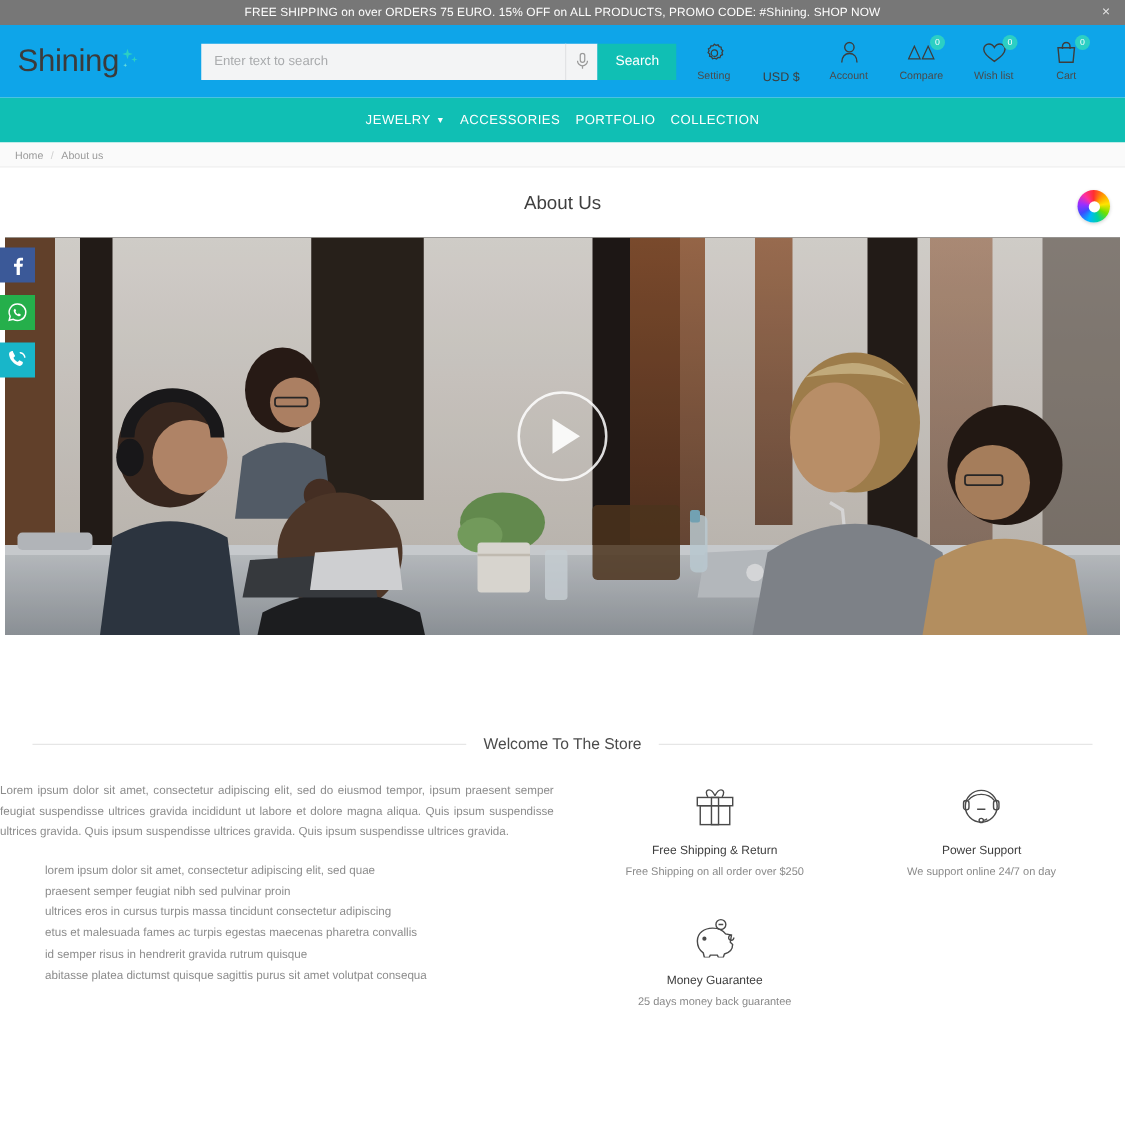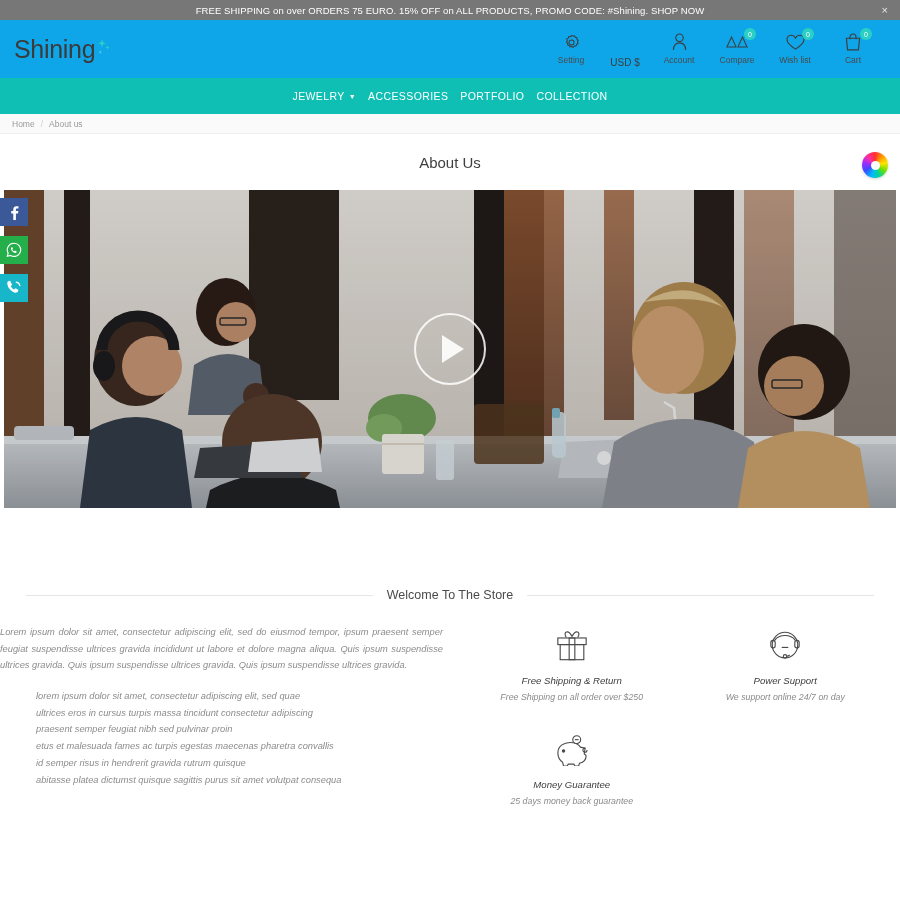--- a/index.html
+++ b/index.html
@@ -125,21 +125,21 @@
     border-top: 14px solid transparent;
     border-bottom: 14px solid transparent;
   }
 
   
   .welcome { margin-top: 80px; display:flex; align-items:center; padding: 0 26px; }
   .wline { flex:1; height:1px; background:#e6e6e6; }
   .wtext { font-size:12.5px; color:#4b4b4b; padding: 0 14px; }
 
   
-  .content { display:flex; padding: 22px 0 0 0; font-style: italic; }
+  .content { display:flex; padding: 22px 0 0 0; }
   .col-left { width: 465px; padding: 0 22px 0 0; }
   .lead {
     font-size:9.3px; line-height:1.78; color:#8c8c8c; text-align:justify;
     padding-left: 0;
   }
   .bullets { margin-top: 14px; padding-left: 36px; }
   .bullets li { list-style:none; font-size:9.3px; line-height:1.82; color:#8c8c8c; }
 
   .col-right { flex:1; display:flex; flex-wrap:wrap; padding-right: 8px; }
   .feature { width:50%; text-align:center; margin-bottom: 26px; }
@@ -160,20 +160,31 @@
   <div class="header">
     <div class="logo">
       <span>Shining</span>
       <svg class="sparkles" viewBox="0 0 16 18">
         <path d="M7 0 L8 3.2 L11.2 4.2 L8 5.2 L7 8.4 L6 5.2 L2.8 4.2 L6 3.2 Z" fill="#2ccfc4"></path>
         <path d="M12.5 6 L13.1 7.9 L15 8.5 L13.1 9.1 L12.5 11 L11.9 9.1 L10 8.5 L11.9 7.9 Z" fill="#2ccfc4"></path>
         <path d="M5.2 11.5 L5.6 12.7 L6.8 13.1 L5.6 13.5 L5.2 14.7 L4.8 13.5 L3.6 13.1 L4.8 12.7 Z" fill="#6fe0d8"></path>
       </svg>
     </div>
 
+    <div class="search-wrap">
+      <input class="search-input" type="text" placeholder="Enter text to search" style="">
+      <button class="mic-btn">
+        <svg width="10" height="14" viewBox="0 0 10 14" fill="none" stroke="#9b9b9b" stroke-width="1">
+          <rect x="3.2" y="0.6" width="3.6" height="7.2" rx="1.8"></rect>
+          <path d="M1 6.6 a4 4 0 0 0 8 0"></path>
+          <line x1="5" y1="10.6" x2="5" y2="13"></line>
+        </svg>
+      </button>
+      <button class="search-btn">Search</button>
+    </div>
 
     <div class="head-tools">
 
       <div class="tool">
         <div class="ic">
           <svg width="17" height="17" viewBox="0 0 20 20" fill="none" stroke="#3d3d3d" stroke-width="1.2">
             <path d="M10 1.6 l1.6 1.1 1.9-.5 1 1.7 1.9.5.1 2 1.5 1.3-.9 1.8.6 1.9-1.8.9-.6 1.9-2-.1-1.3 1.5-1.8-.9-1.9.6-.9-1.8-1.9-.6.1-2-1.5-1.3.9-1.8-.6-1.9 1.8-.9.6-1.9 2 .1z"></path>
             <circle cx="10" cy="10" r="3"></circle>
           </svg>
         </div>
@@ -355,22 +366,22 @@
     <div class="wline"></div>
     <div class="wtext">Welcome To The Store</div>
     <div class="wline"></div>
   </div>
 
   <div class="content">
     <div class="col-left">
       <p class="lead">Lorem ipsum dolor sit amet, consectetur adipiscing elit, sed do eiusmod tempor, ipsum praesent semper feugiat suspendisse ultrices gravida incididunt ut labore et dolore magna aliqua. Quis ipsum suspendisse ultrices gravida. Quis ipsum suspendisse ultrices gravida. Quis ipsum suspendisse ultrices gravida.</p>
       <ul class="bullets">
         <li>lorem ipsum dolor sit amet, consectetur adipiscing elit, sed quae</li>
+        <li>praesent semper feugiat nibh sed pulvinar proin</li>
         <li>ultrices eros in cursus turpis massa tincidunt consectetur adipiscing</li>
-        <li>praesent semper feugiat nibh sed pulvinar proin</li>
         <li>etus et malesuada fames ac turpis egestas maecenas pharetra convallis</li>
         <li>id semper risus in hendrerit gravida rutrum quisque</li>
         <li>abitasse platea dictumst quisque sagittis purus sit amet volutpat consequa</li>
       </ul>
     </div>
 
     <div class="col-right">
 
       <div class="feature">
         <div class="f-icon">

